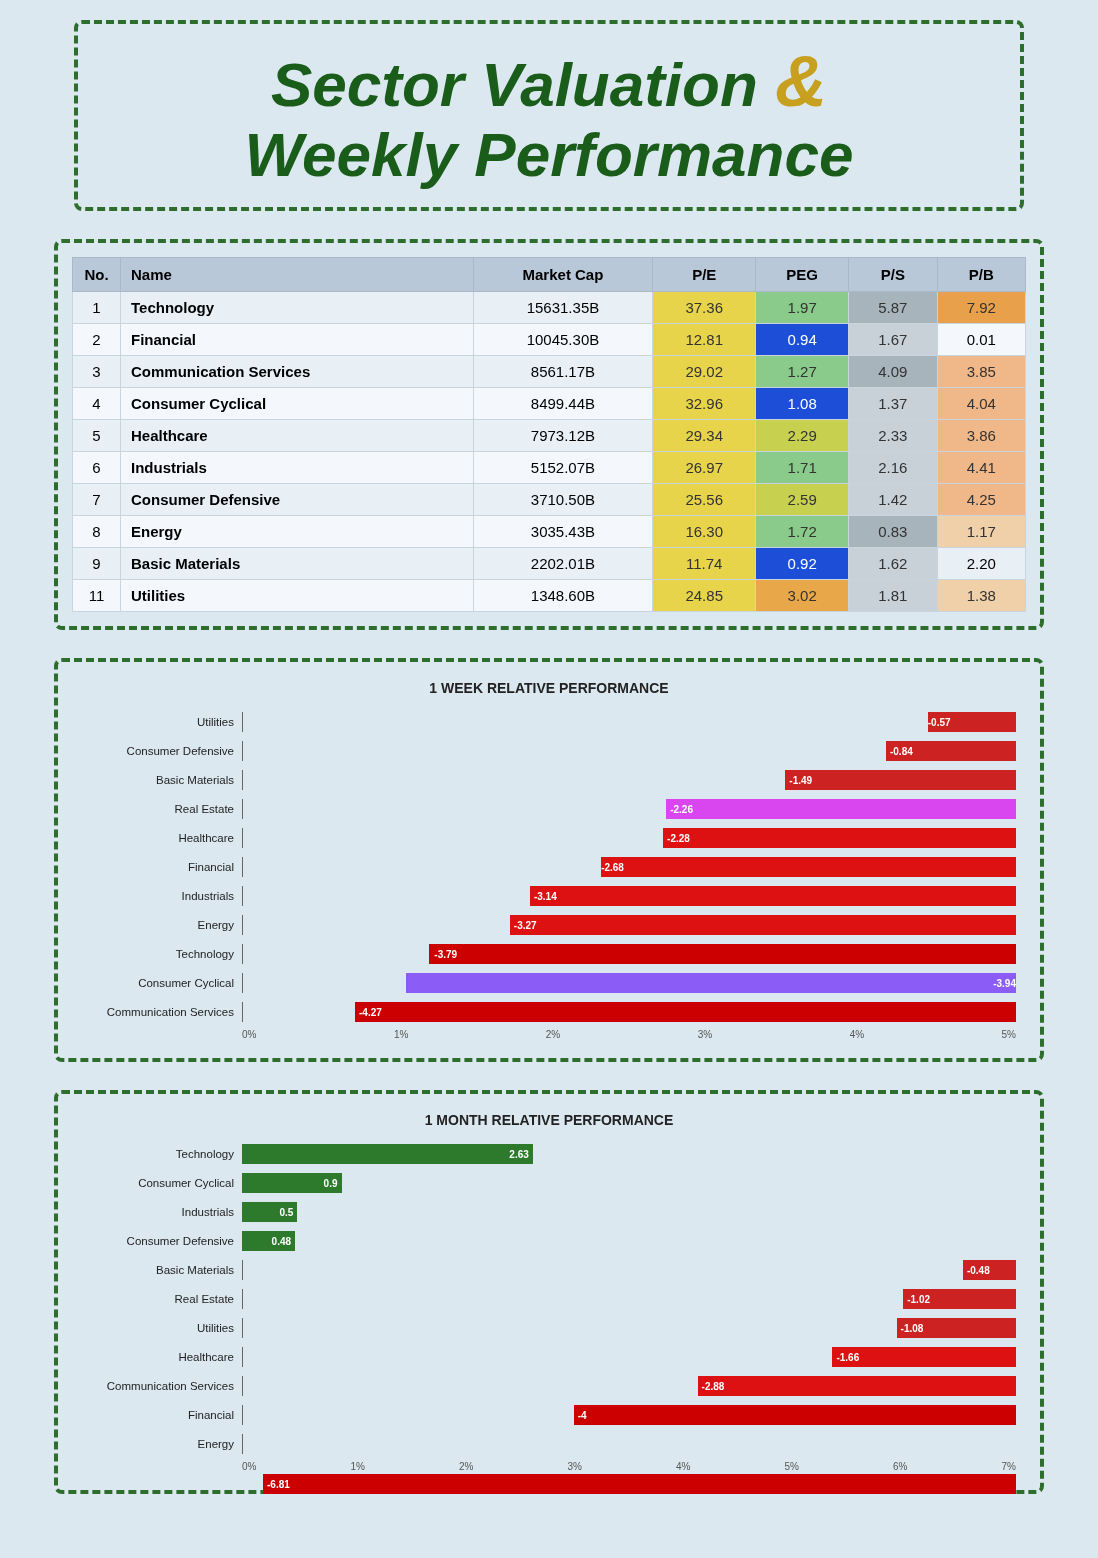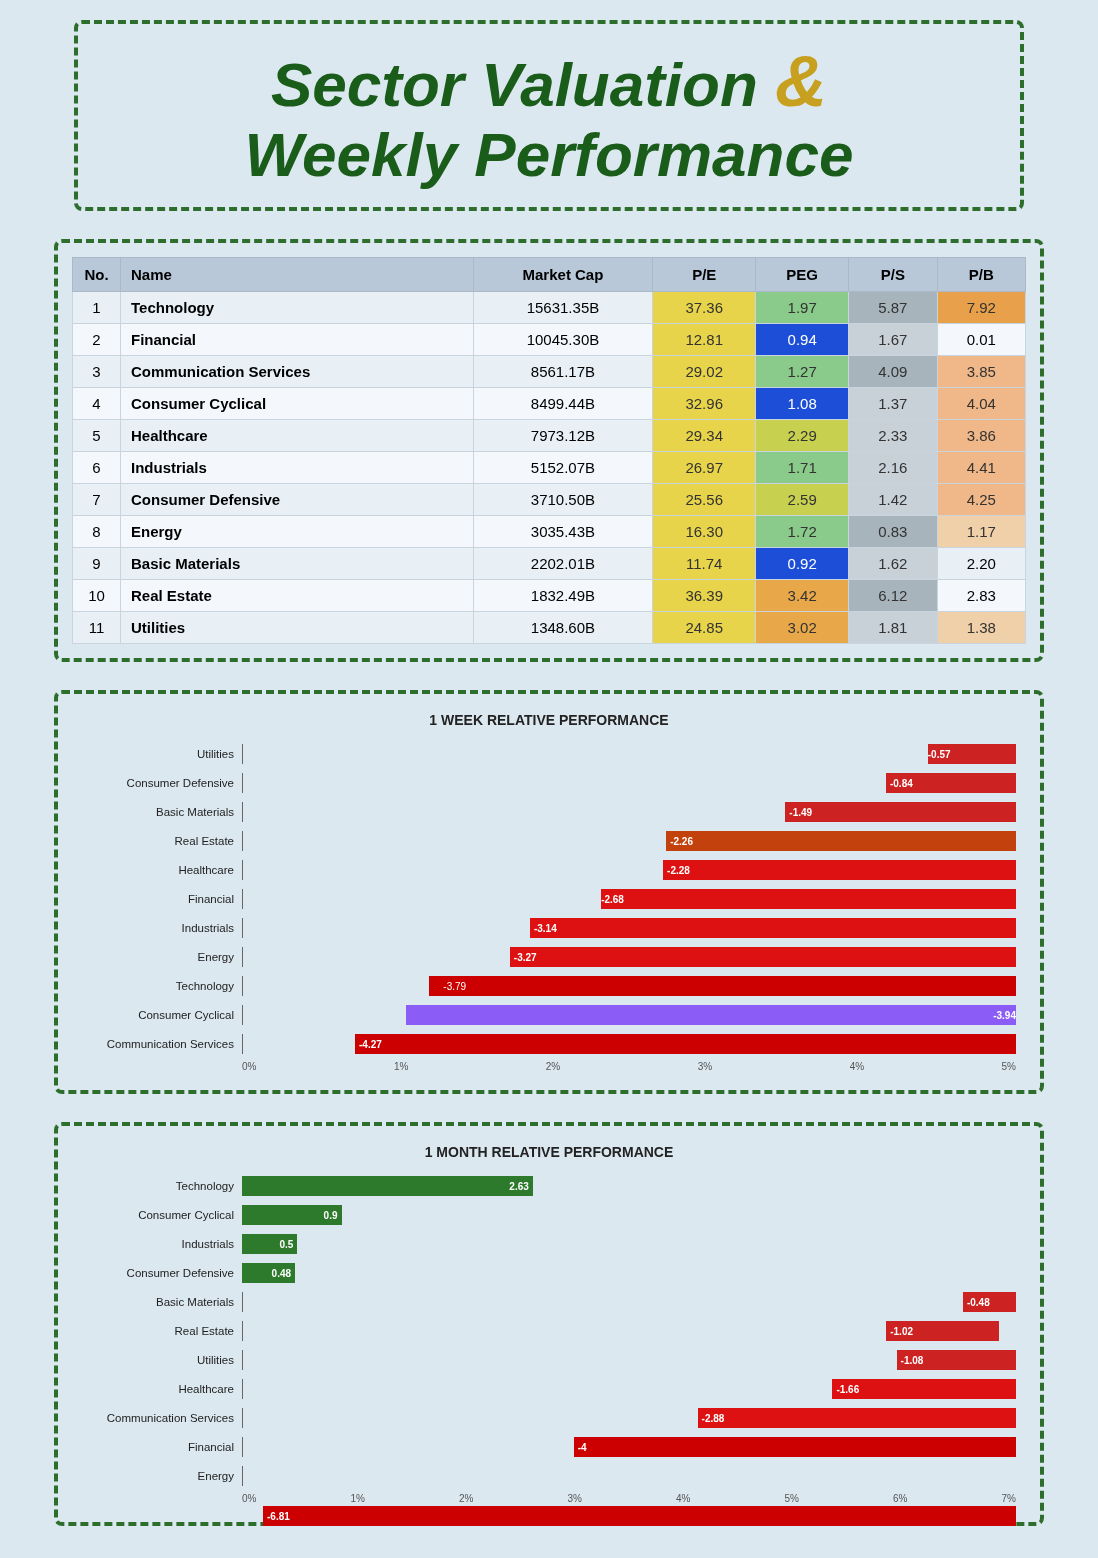--- a/index.html
+++ b/index.html
@@ -218,29 +218,20 @@
         <tr>
     <td>9</td>
     <td>Basic Materials</td>
     <td>2202.01B</td>
     <td class="pe-yellow">11.74</td>
     <td class="peg-green-dark">0.92</td>
     <td class="ps-lgray">1.62</td>
     <td class="">2.20</td>
   </tr>
         <tr>
-    <td>10</td>
-    <td>Real Estate</td>
-    <td>1832.49B</td>
-    <td class="pe-yellow">36.39</td>
-    <td class="peg-orange">3.42</td>
-    <td class="ps-gray">6.12</td>
-    <td class="">2.83</td>
-  </tr>
-        <tr>
     <td>11</td>
     <td>Utilities</td>
     <td>1348.60B</td>
     <td class="pe-yellow">24.85</td>
     <td class="peg-orange">3.02</td>
     <td class="ps-lgray">1.81</td>
     <td class="pb-light">1.38</td>
   </tr>
       </tbody>
   </table>
@@ -273,21 +264,21 @@
           <div style="position: absolute; left: 0px; top: 0px; bottom: 0px; width: 1px; background: rgb(102, 102, 102);"></div>
           <div style="position: absolute; height: 100%; display: flex; align-items: center; background: rgb(204, 34, 34); right: 0px; width: 29.8%; justify-content: flex-start;">
             <span style="font-size: 10px; color: white; font-weight: bold; padding-left: 4px;">-1.49</span>
           </div>
         </div>
       </div>
       <div class="bar-row">
         <div class="bar-label">Real Estate</div>
         <div style="flex: 1 1 0%; position: relative; height: 20px;">
           <div style="position: absolute; left: 0px; top: 0px; bottom: 0px; width: 1px; background: rgb(102, 102, 102);"></div>
-          <div style="position: absolute; height: 100%; display: flex; align-items: center; background: #c2410c; right: 0px; width: 45.2%; justify-content: flex-start;">
+          <div style="position: absolute; height: 100%; display: flex; align-items: center; background: #d946ef; right: 0px; width: 45.2%; justify-content: flex-start;">
             <span style="font-size: 10px; color: white; font-weight: bold; padding-left: 4px;">-2.26</span>
           </div>
         </div>
       </div>
       <div class="bar-row">
         <div class="bar-label">Healthcare</div>
         <div style="flex: 1 1 0%; position: relative; height: 20px;">
           <div style="position: absolute; left: 0px; top: 0px; bottom: 0px; width: 1px; background: rgb(102, 102, 102);"></div>
           <div style="position: absolute; height: 100%; display: flex; align-items: center; background: rgb(221, 17, 17); right: 0px; width: 45.6%; justify-content: flex-start;">
             <span style="font-size: 10px; color: white; font-weight: bold; padding-left: 4px;">-2.28</span>
@@ -319,21 +310,21 @@
           <div style="position: absolute; height: 100%; display: flex; align-items: center; background: rgb(221, 17, 17); right: 0px; width: 65.4%; justify-content: flex-start;">
             <span style="font-size: 10px; color: white; font-weight: bold; padding-left: 4px;">-3.27</span>
           </div>
         </div>
       </div>
       <div class="bar-row">
         <div class="bar-label">Technology</div>
         <div style="flex: 1 1 0%; position: relative; height: 20px;">
           <div style="position: absolute; left: 0px; top: 0px; bottom: 0px; width: 1px; background: rgb(102, 102, 102);"></div>
           <div style="position: absolute; height: 100%; display: flex; align-items: center; background: rgb(204, 0, 0); right: 0px; width: 75.8%; justify-content: flex-start;">
-            <span style="font-size: 10px; color: white; font-weight: normal; padding-left: 14px;">-3.79</span>
+            <span style="font-size: 10px; color: white; font-weight: bold; padding-left: 5px;">-3.79</span>
           </div>
         </div>
       </div>
       <div class="bar-row">
         <div class="bar-label">Consumer Cyclical</div>
         <div style="flex: 1 1 0%; position: relative; height: 20px;">
           <div style="position: absolute; left: 0px; top: 0px; bottom: 0px; width: 1px; background: rgb(102, 102, 102);"></div>
           <div style="position: absolute; height: 100%; display: flex; align-items: center; background: #8b5cf6; right: 0px; width: 78.8%; justify-content: flex-end;">
             <span style="font-size: 10px; color: white; font-weight: bold; padding-left: 4px;">-3.94</span>
           </div>
@@ -404,21 +395,21 @@
           <div style="position: absolute; left: 0px; top: 0px; bottom: 0px; width: 1px; background: rgb(102, 102, 102);"></div>
           <div style="position: absolute; height: 100%; display: flex; align-items: center; background: rgb(204, 34, 34); right: 0px; width: 6.85714%; justify-content: flex-start;">
             <span style="font-size: 10px; color: white; font-weight: bold; padding-left: 4px;">-0.48</span>
           </div>
         </div>
       </div>
       <div class="bar-row">
         <div class="bar-label">Real Estate</div>
         <div style="flex: 1 1 0%; position: relative; height: 20px;">
           <div style="position: absolute; left: 0px; top: 0px; bottom: 0px; width: 1px; background: rgb(102, 102, 102);"></div>
-          <div style="position: absolute; height: 100%; display: flex; align-items: center; background: rgb(204, 34, 34); right: 17px; width: 14.5714%; justify-content: flex-start;">
+          <div style="position: absolute; height: 100%; display: flex; align-items: center; background: rgb(204, 34, 34); right: 0px; width: 14.5714%; justify-content: flex-start;">
             <span style="font-size: 10px; color: white; font-weight: bold; padding-left: 4px;">-1.02</span>
           </div>
         </div>
       </div>
       <div class="bar-row">
         <div class="bar-label">Utilities</div>
         <div style="flex: 1 1 0%; position: relative; height: 20px;">
           <div style="position: absolute; left: 0px; top: 0px; bottom: 0px; width: 1px; background: rgb(102, 102, 102);"></div>
           <div style="position: absolute; height: 100%; display: flex; align-items: center; background: rgb(204, 34, 34); right: 0px; width: 15.4286%; justify-content: flex-start;">
             <span style="font-size: 10px; color: white; font-weight: bold; padding-left: 4px;">-1.08</span>

